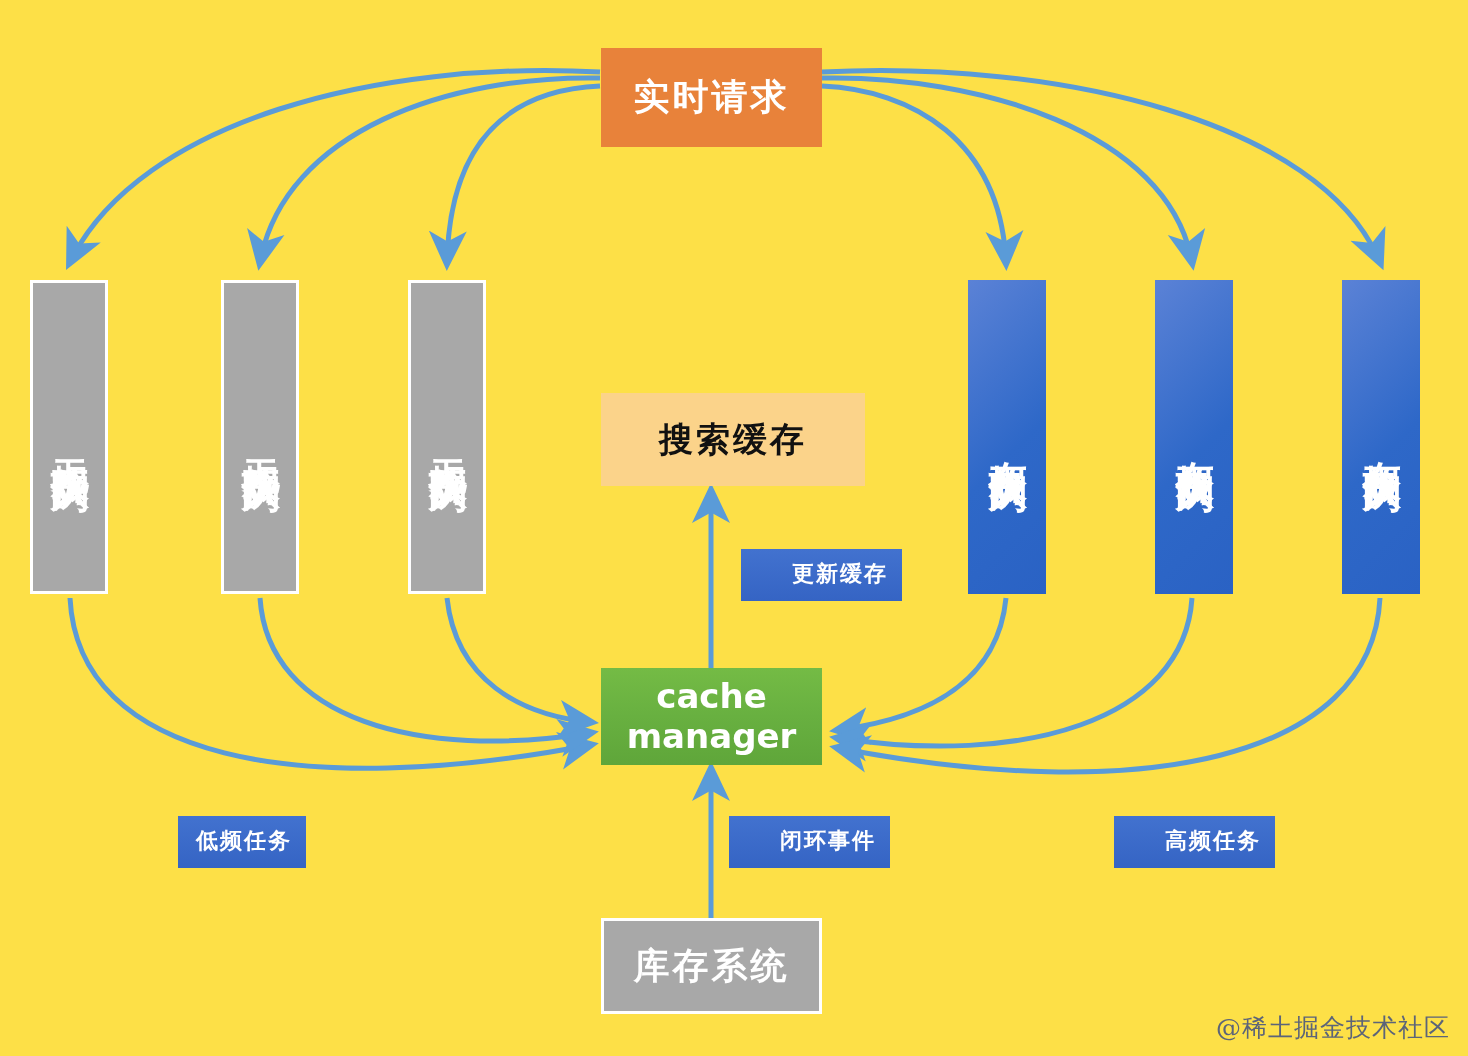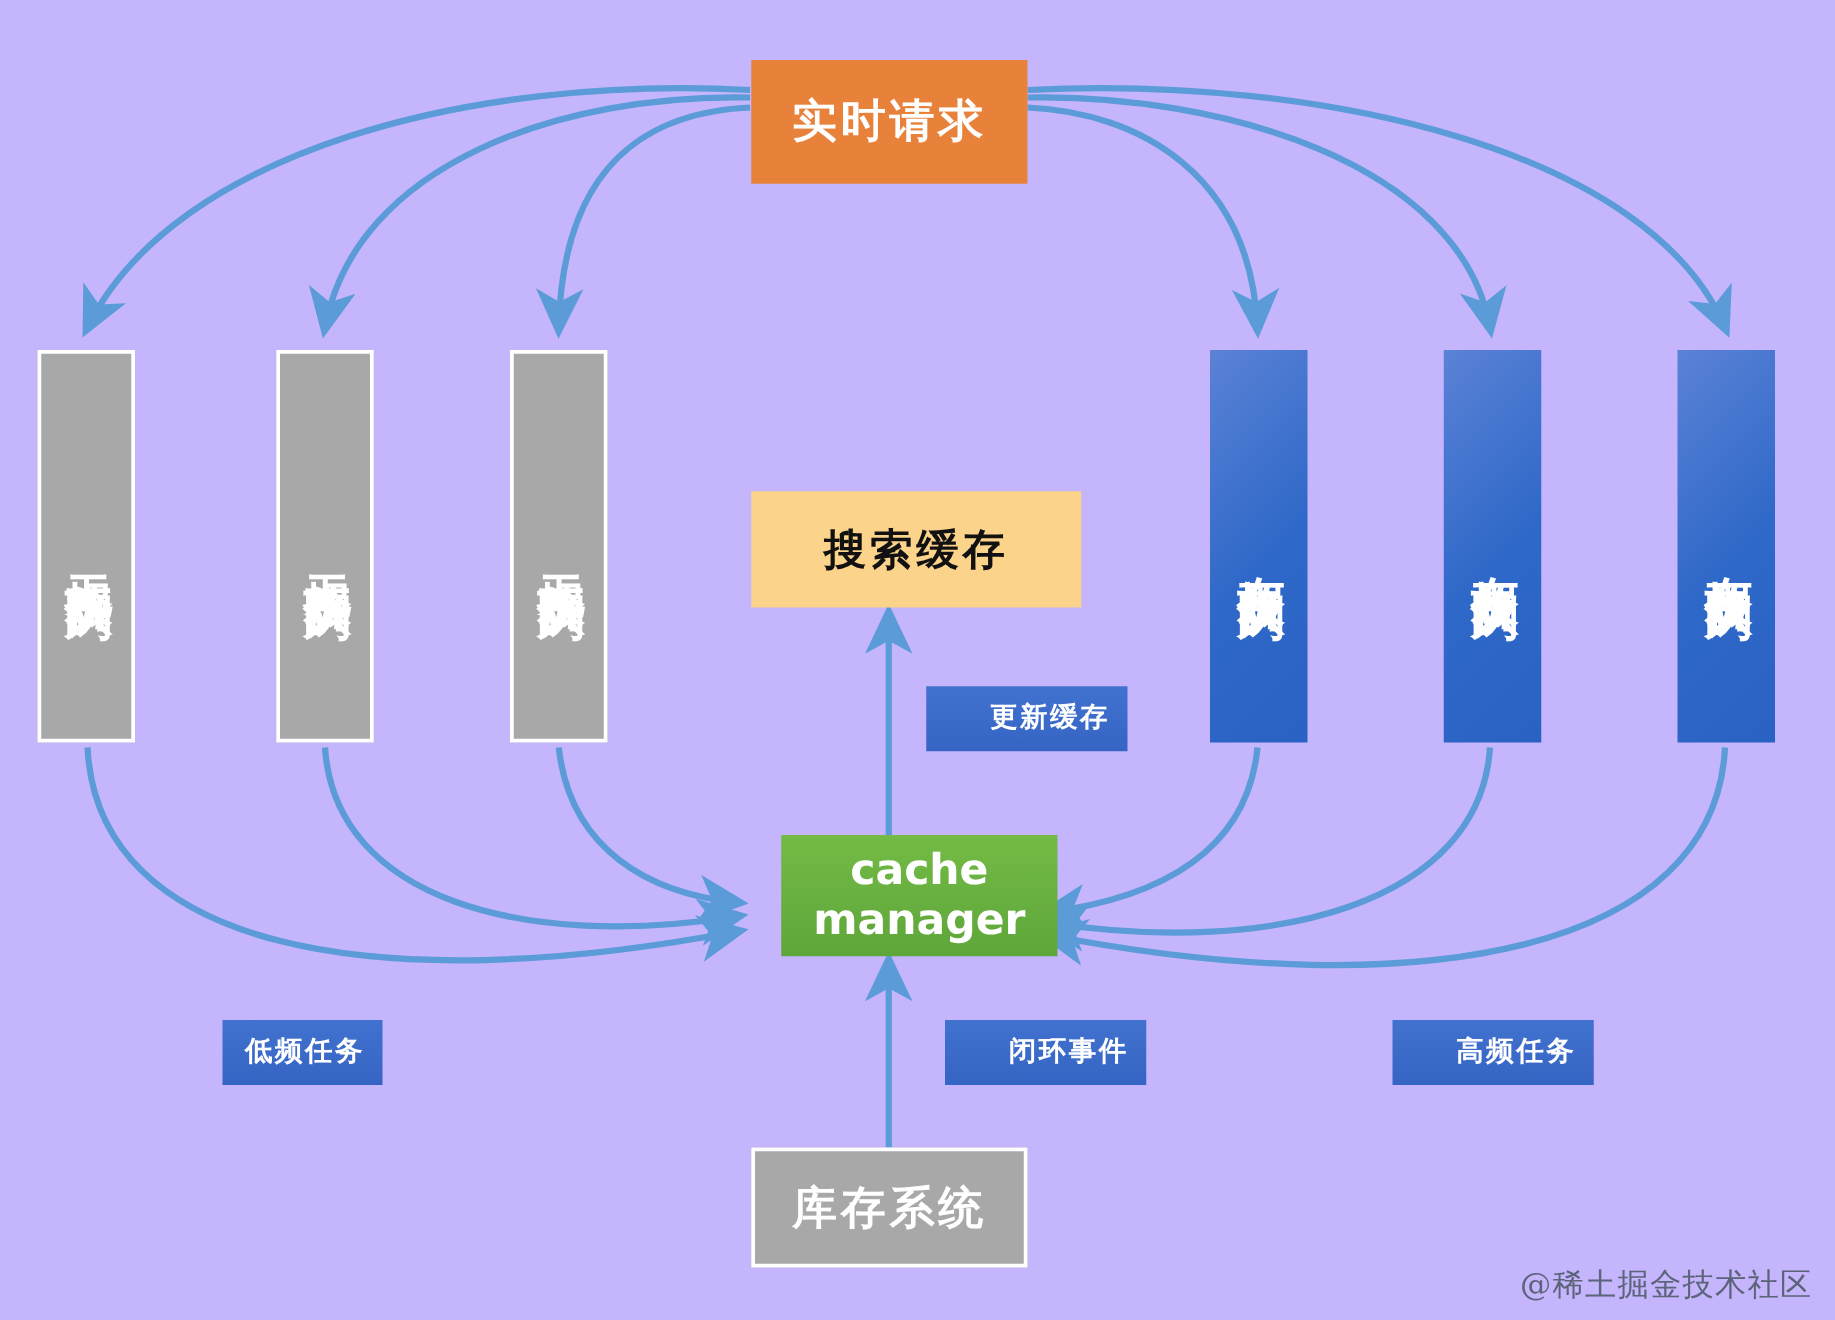--- a/index.html
+++ b/index.html
@@ -4,21 +4,21 @@
 <style>
   html, body {
     margin: 0;
     padding: 0;
     background: #1a2133;
   }
   #stage {
     position: relative;
     width: 1468px;
     height: 1056px;
-    background: #c4b5fd;
+    background: #fde047;
     overflow: hidden;
     font-family: "Liberation Sans", "DejaVu Sans", sans-serif;
   }
   #edges {
     position: absolute;
     left: 0; top: 0;
     width: 1468px;
     height: 1056px;
     pointer-events: none;
   }
@@ -159,36 +159,36 @@
     <span>有报价队列</span>
   </div>
   <div class="node queue queue-blue" style="left:1342px; top:280px; width:78px; height:314px;">
     <span>有报价队列</span>
   </div>
 
   <div class="node box-cache" style="left:601px; top:393px; width:264px; height:93px;">
     <span>搜索缓存</span>
   </div>
 
-  <div class="node box-manager" style="left:625px; top:668px; width:221px; height:97px; flex-direction:column;">
+  <div class="node box-manager" style="left:601px; top:668px; width:221px; height:97px; flex-direction:column;">
     <span>cache</span>
     <span>manager</span>
   </div>
 
   <div class="node box-inventory" style="left:601px; top:918px; width:221px; height:96px;">
     <span>库存系统</span>
   </div>
 
   <div class="edge-label" style="left:741px; top:549px; width:161px; height:52px;">
     <span>更新缓存</span>
   </div>
   <div class="edge-label" style="left:178px; top:816px; width:128px; height:52px;">
     <span>低频任务</span>
   </div>
-  <div class="edge-label" style="left:756px; top:816px; width:161px; height:52px;padding-left:12px;">
+  <div class="edge-label" style="left:729px; top:816px; width:161px; height:52px;padding-left:12px;">
     <span>闭环事件</span>
   </div>
   <div class="edge-label" style="left:1114px; top:816px; width:161px; height:52px;padding-left:24px;">
     <span>高频任务</span>
   </div>
 
   <div class="watermark">@稀土掘金技术社区</div>
 
 </div>
 

